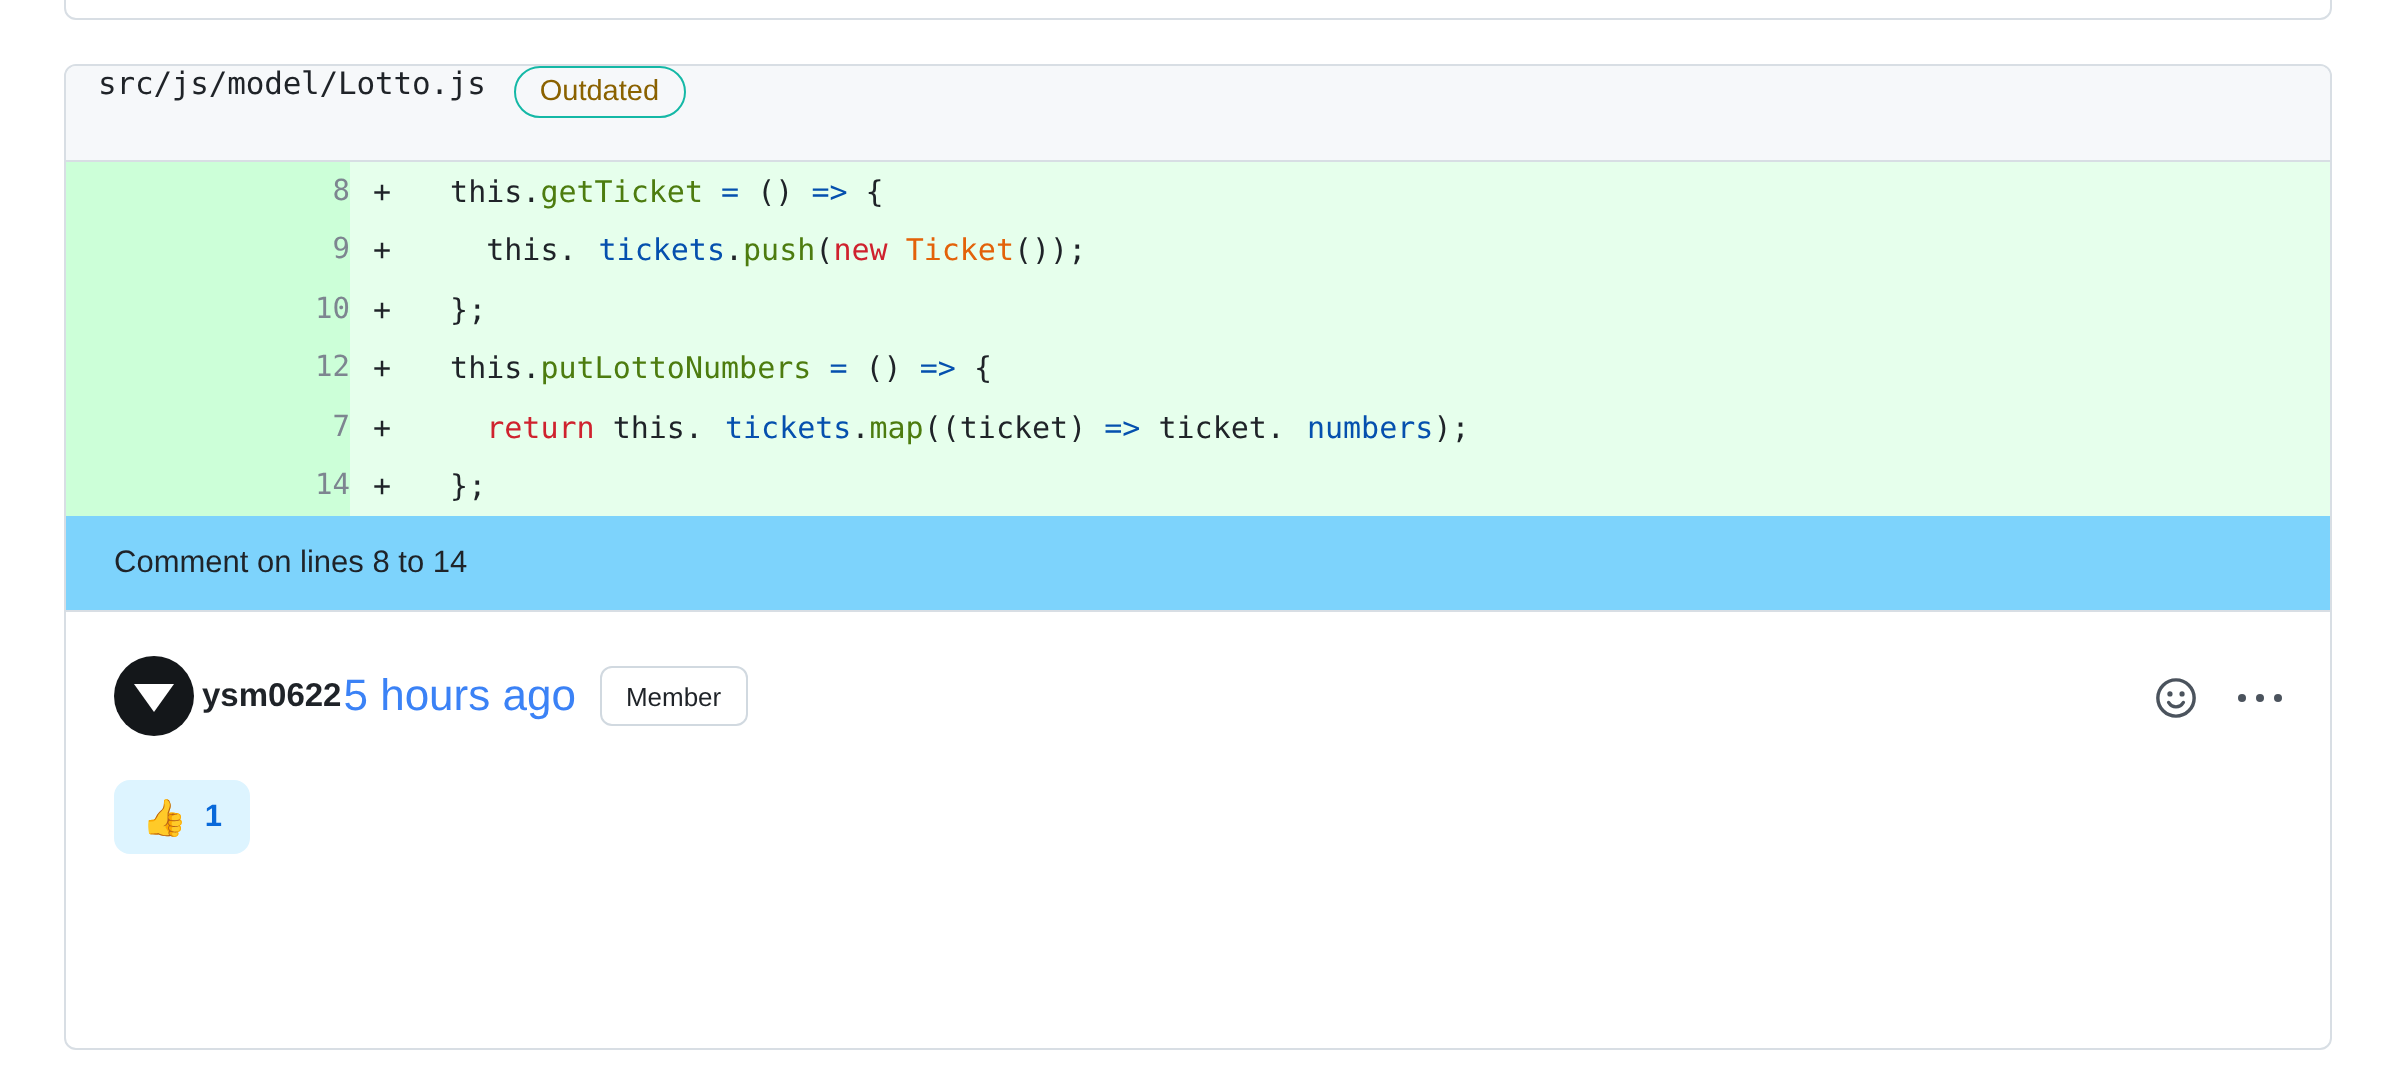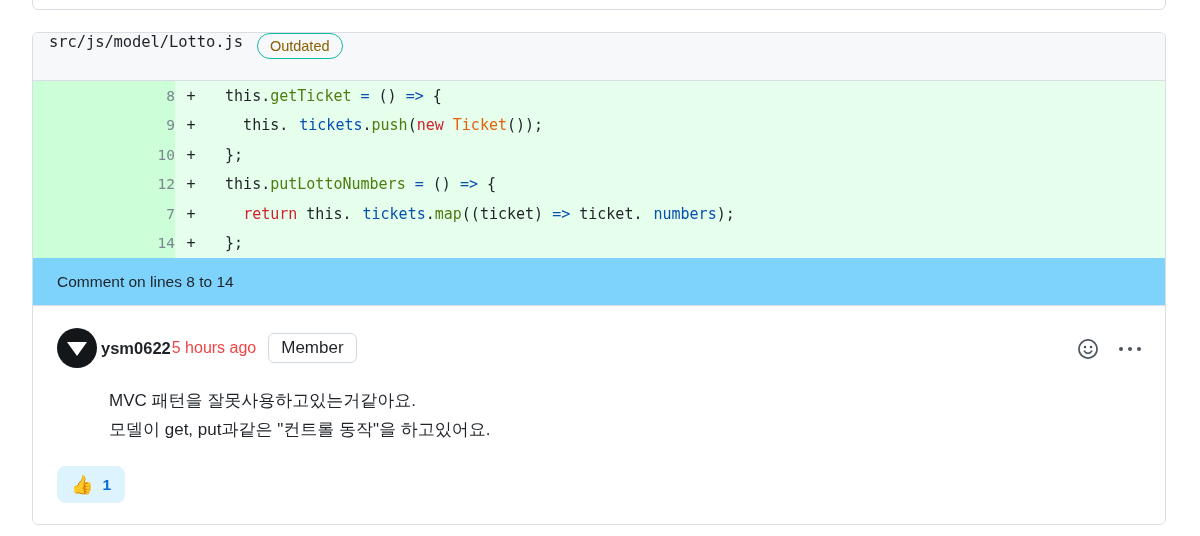--- a/index.html
+++ b/index.html
@@ -160,34 +160,34 @@
     border-right: 10px solid transparent;
     border-top: 14px solid #ffffff;
     margin-top: 1px;
   }
   .author {
     font-size: 16.5px;
     font-weight: bold;
     color: #1f2328;
   }
   .timestamp {
-    font-size: 16px;
-    color: #ef4444;
+    font-size: 22px;
+    color: #3b82f6;
     margin-left: -3px;
   }
   .badge-member {
     display: inline-flex;
     align-items: center;
     justify-content: center;
     height: 30px;
     padding: 0 12px;
     border: 1px solid #d1d9e0;
     border-radius: 6px;
     color: #1f2328;
-    font-size: 17px;
+    font-size: 13px;
     font-weight: 500;
     margin-left: 8px;
   }
 
   .head-actions {
     position: absolute;
     right: 22px;
     top: 30px;
     display: flex;
     align-items: center;
@@ -312,24 +312,20 @@
             <path d="M5.3 9.6c.6 1 1.55 1.6 2.7 1.6s2.1-.6 2.7-1.6" stroke="#4b535d" stroke-width="1.2" stroke-linecap="round" fill="none"></path>
           </svg>
         </div>
         <div class="kebab">
           <i></i>
           <i></i>
           <i></i>
         </div>
       </div>
 
-      <div class="comment-body">
-          <div>MVC 패턴을 잘못사용하고있는거같아요.</div>
-          <div>모델이 get, put과같은 "컨트롤 동작"을 하고있어요.</div>
-        </div>
 
       <div class="reactions">
         <div class="reaction-pill">
           <span class="reaction-emoji">👍</span>
           <span class="reaction-count">1</span>
         </div>
       </div>
 
     </div>
   </div>

